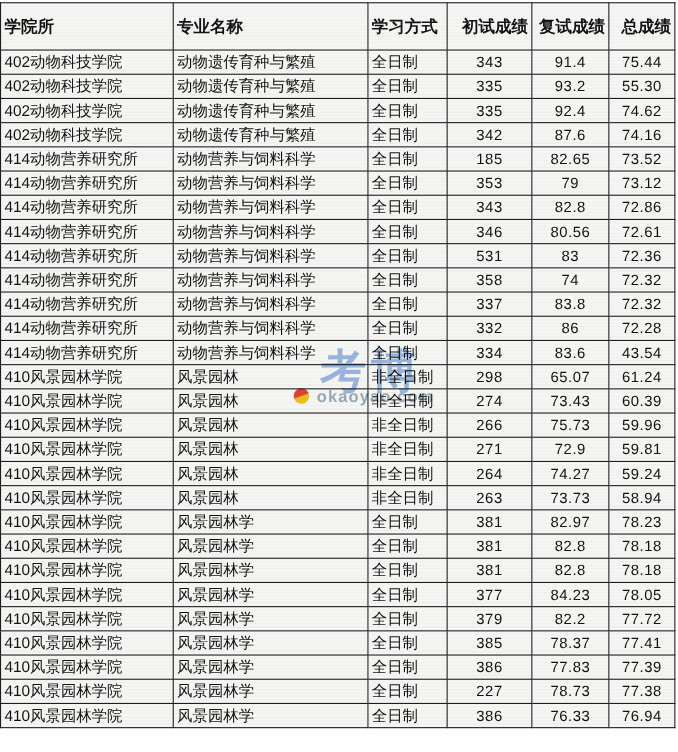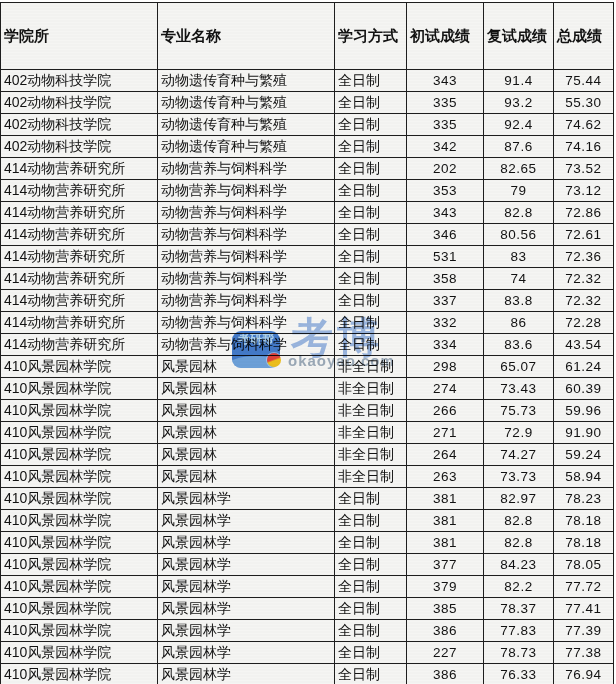--- a/index.html
+++ b/index.html
@@ -14,23 +14,23 @@
   }
   th,td{
     border:1px solid #1e1e1e;
     background-color:#f5f5f3;
     background-image:repeating-linear-gradient(0deg, rgba(0,0,0,0.025) 0 1px, transparent 1px 3px);
     color:#121212;
     overflow:hidden;white-space:nowrap;
   }
   th{
     height:34px;font-size:15px;font-weight:bold;
-    padding:16px 3px;text-align:left;vertical-align:middle;
-  }
-  th.num{text-align:left}
+    padding:4px 3px;text-align:left;vertical-align:middle;
+  }
+  th.num{text-align:right}
   td{height:21px;font-size:14px;padding:0 3px;vertical-align:middle}
   td.c0,td.c1,td.c2{text-align:left}
   td.c3,td.c4,td.c5{text-align:center;font-size:13.5px;letter-spacing:0.5px}
 
   
   .wm{position:absolute;left:0;top:0;width:616px;height:684px;pointer-events:none;mix-blend-mode:multiply}
   .wm-logo{
     position:absolute;left:232px;top:331px;width:48px;height:37px;
     background:rgba(43,108,204,0.88);border-radius:9px;
     box-shadow:0 0 0 1px rgba(255,255,255,0.55);
@@ -109,21 +109,21 @@
         <td class="c1">动物遗传育种与繁殖</td>
         <td class="c2">全日制</td>
         <td class="c3">342</td>
         <td class="c4">87.6</td>
         <td class="c5">74.16</td>
       </tr>
       <tr>
         <td class="c0">414动物营养研究所</td>
         <td class="c1">动物营养与饲料科学</td>
         <td class="c2">全日制</td>
-        <td class="c3">202</td>
+        <td class="c3">185</td>
         <td class="c4">82.65</td>
         <td class="c5">73.52</td>
       </tr>
       <tr>
         <td class="c0">414动物营养研究所</td>
         <td class="c1">动物营养与饲料科学</td>
         <td class="c2">全日制</td>
         <td class="c3">353</td>
         <td class="c4">79</td>
         <td class="c5">73.12</td>
@@ -207,21 +207,21 @@
         <td class="c3">266</td>
         <td class="c4">75.73</td>
         <td class="c5">59.96</td>
       </tr>
       <tr>
         <td class="c0">410风景园林学院</td>
         <td class="c1">风景园林</td>
         <td class="c2">非全日制</td>
         <td class="c3">271</td>
         <td class="c4">72.9</td>
-        <td class="c5">91.90</td>
+        <td class="c5">59.81</td>
       </tr>
       <tr>
         <td class="c0">410风景园林学院</td>
         <td class="c1">风景园林</td>
         <td class="c2">非全日制</td>
         <td class="c3">264</td>
         <td class="c4">74.27</td>
         <td class="c5">59.24</td>
       </tr>
       <tr>
@@ -301,20 +301,16 @@
         <td class="c1">风景园林学</td>
         <td class="c2">全日制</td>
         <td class="c3">386</td>
         <td class="c4">76.33</td>
         <td class="c5">76.94</td>
       </tr>
     </tbody>
 </table>
 
 <div class="wm">
-  <div class="wm-logo">
-    <span>考研帮</span>
-    <span class="wm-wave"></span>
-  </div>
   <span class="wm-dot"></span>
   <div class="wm-big">考博</div>
   <div class="wm-domain">okaoyao.com</div>
 </div>
 
 </body></html>

